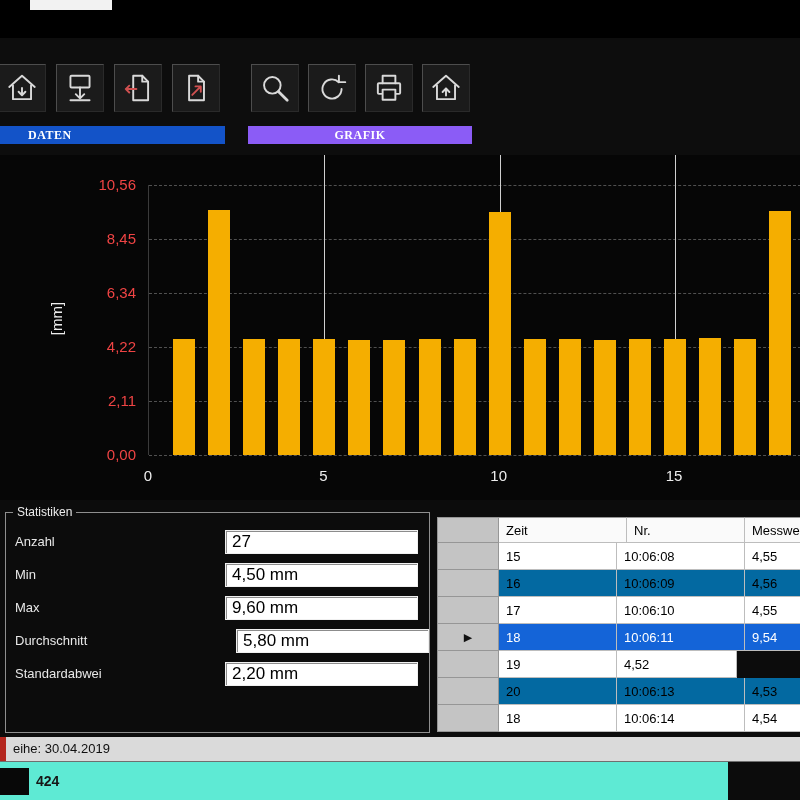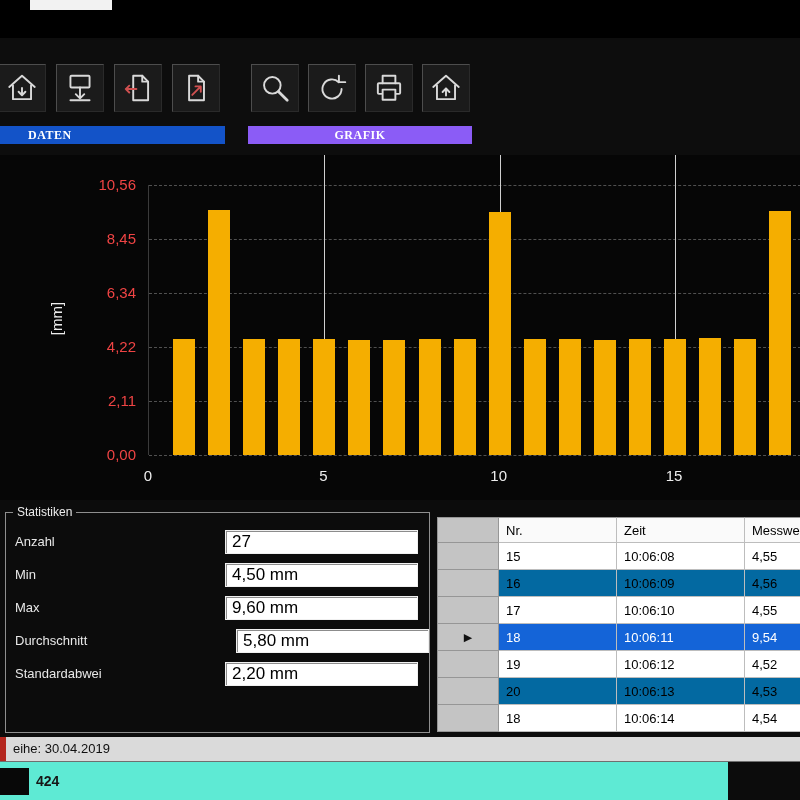--- a/index.html
+++ b/index.html
@@ -190,22 +190,22 @@
   <input class="stat-input" style="top: 116px; margin-left: 11px;" value="5,80 mm">
 
   <div class="stat-label" style="top:153px">Standardabwei</div>
   <input class="stat-input" style="top: 149px;" value="2,20 mm">
 </div>
 
 <div id="tablewrap">
   <div id="tbl">
       <div class="trow thead">
         <div class="tcell selcell" style="width: 62px;"></div>
+        <div class="tcell hcell" style="width: 128px;">Zeit</div>
         <div class="tcell hcell" style="width: 118px;">Nr.</div>
-        <div class="tcell hcell" style="width: 128px;">Zeit</div>
         <div class="tcell hcell" style="width: 120px;">Messwert</div>
       </div>
       <div class="trow">
         <div class="tcell selcell" style="width: 62px;"></div>
         <div class="tcell dcell" style="width: 118px;">15</div>
         <div class="tcell dcell" style="width: 128px;">10:06:08</div>
         <div class="tcell dcell" style="width: 120px;">4,55</div>
       </div>
       <div class="trow alt">
         <div class="tcell selcell" style="width: 62px;"></div>
@@ -221,21 +221,20 @@
       </div>
       <div class="trow selected">
         <div class="tcell selcell" style="width: 62px;">▶</div>
         <div class="tcell dcell" style="width: 118px; background: rgb(20, 100, 216); color: rgb(255, 255, 255);">18</div>
         <div class="tcell dcell" style="width: 128px; background: rgb(20, 100, 216); color: rgb(255, 255, 255);">10:06:11</div>
         <div class="tcell dcell" style="width: 120px; background: rgb(20, 100, 216); color: rgb(255, 255, 255);">9,54</div>
       </div>
       <div class="trow">
         <div class="tcell selcell" style="width: 62px;"></div>
         <div class="tcell dcell" style="width: 118px;">19</div>
-        <div class="tcell dcell" style="width: 128px;">10:06:12</div>
         <div class="tcell dcell" style="width: 120px;">4,52</div>
       </div>
       <div class="trow alt">
         <div class="tcell selcell" style="width: 62px;"></div>
         <div class="tcell dcell" style="width: 118px;">20</div>
         <div class="tcell dcell" style="width: 128px;">10:06:13</div>
         <div class="tcell dcell" style="width: 120px;">4,53</div>
       </div>
       <div class="trow">
         <div class="tcell selcell" style="width: 62px;"></div>

